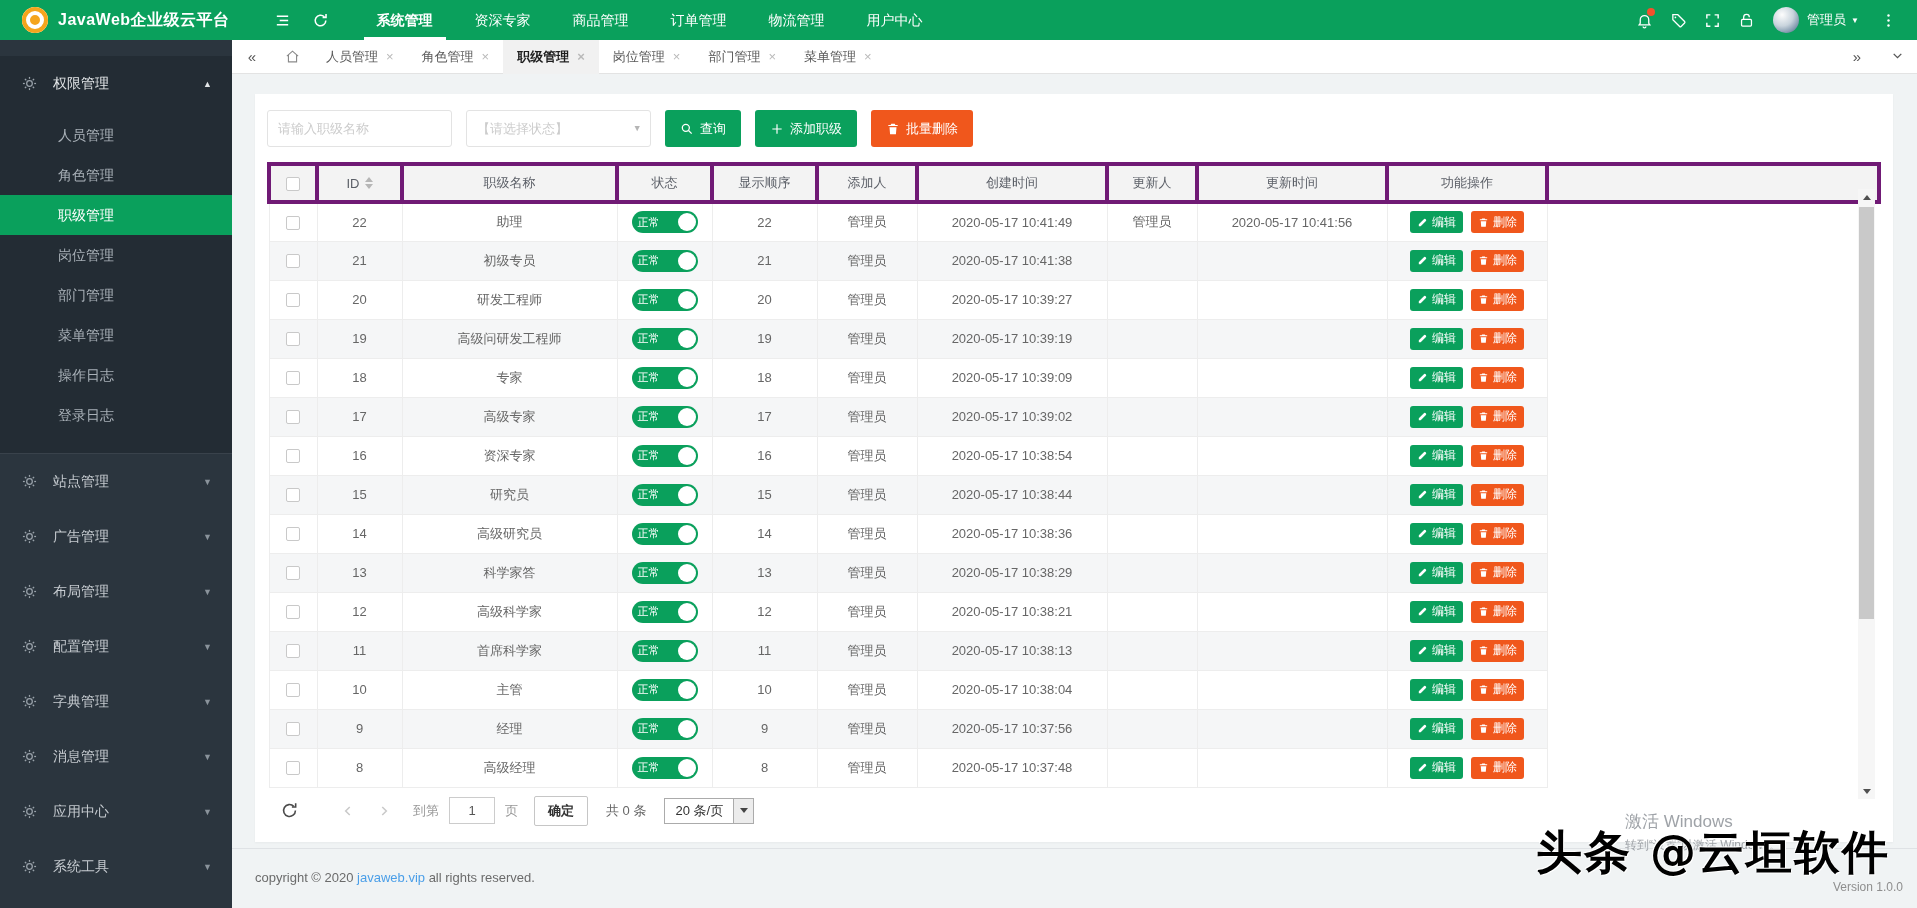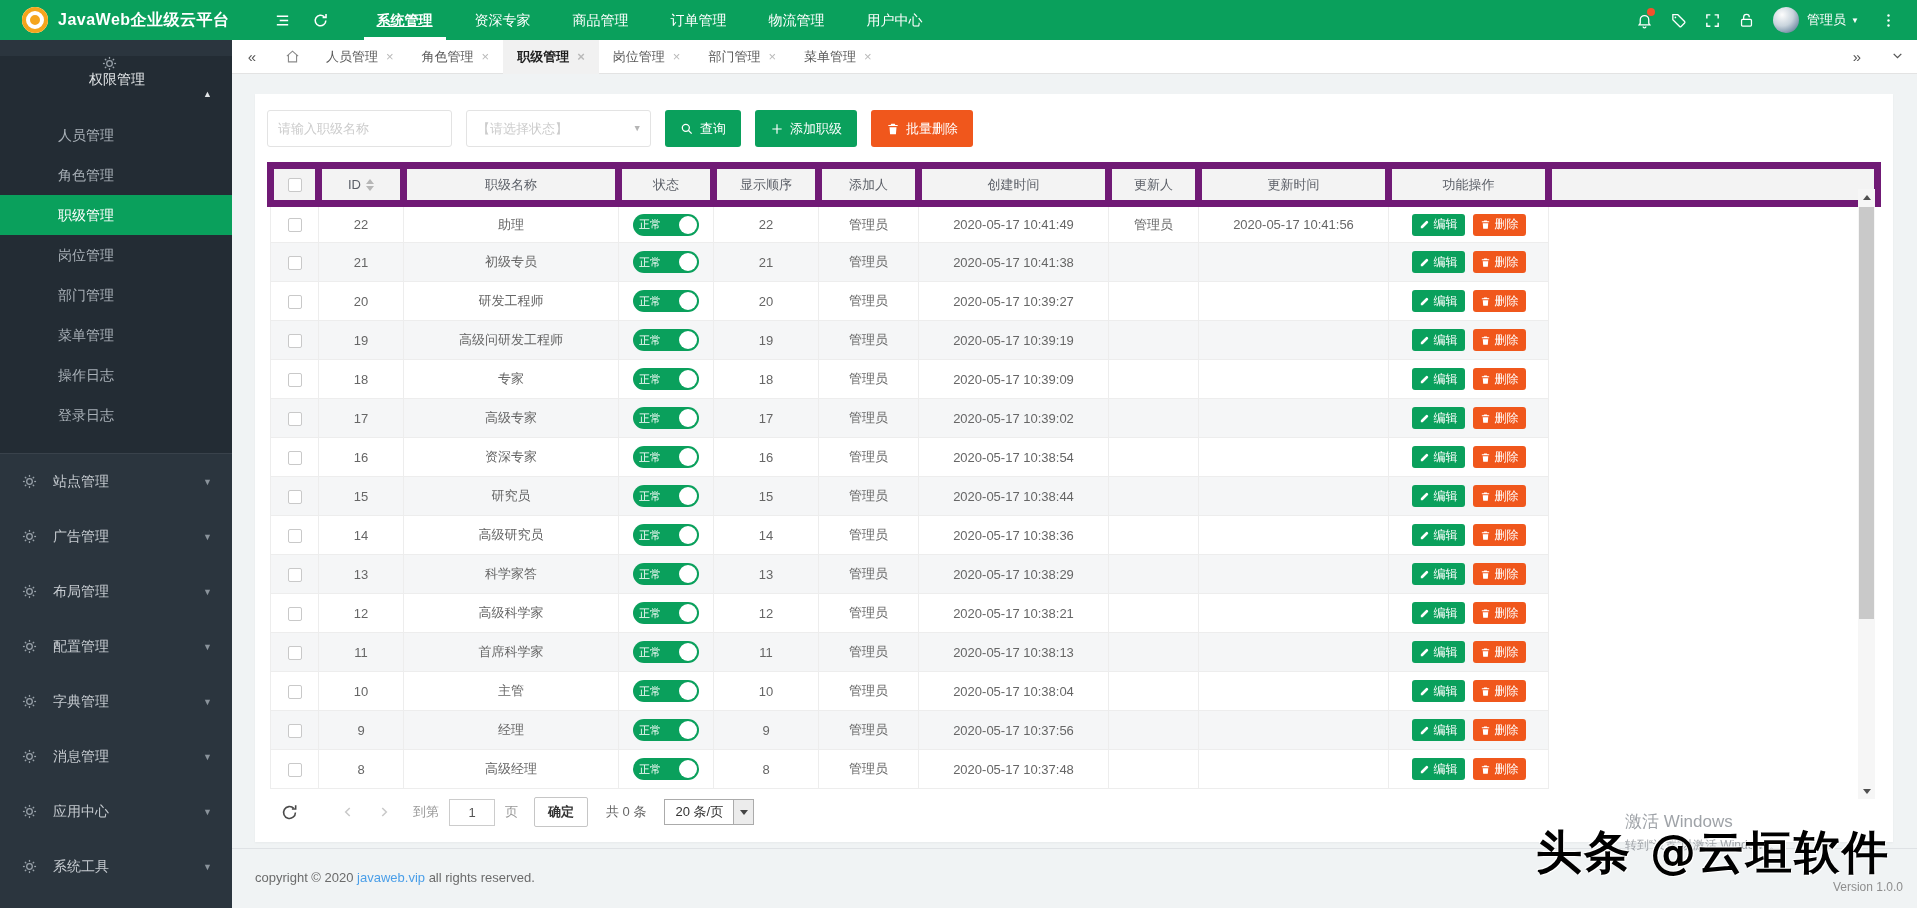--- a/index.html
+++ b/index.html
@@ -9,41 +9,41 @@
 
   
   .navbar { height:40px; background:var(--primary,#0aa05c); display:flex; align-items:center; color:#fff; }
   .logo { width:26px; height:26px; border-radius:50%; background:#f5a51d; margin:0 10px 0 22px;
     box-shadow:inset 0 0 0 4px #f5a51d, inset 0 0 0 8px #ffffff; }
   .brand { font-size:16px; font-weight:bold; letter-spacing:.5px; margin-right:34px; white-space:nowrap; }
   .nav-ic { width:38px; height:40px; display:flex; align-items:center; justify-content:center; cursor:pointer; }
   .nav-ic svg { width:17px; height:17px; }
   .nav-menu { display:flex; height:40px; margin-left:16px; }
   .nav-item { position:relative; height:40px; line-height:40px; padding:0 21px; font-size:14px; cursor:pointer; white-space:nowrap; }
-  .nav-item.active { font-weight:bold;text-decoration:underline; }
+  .nav-item.active { font-weight:bold; }
   .nav-item.active::after { content:""; position:absolute; left:8px; right:8px; bottom:0; height:3px; background:#fff; }
   .nav-right { margin-left:auto; display:flex; align-items:center; padding-right:12px; }
   .nav-right .nav-ic { width:34px; position:relative; }
   .badge-dot { position:absolute; top:8px; right:6px; width:8px; height:8px; border-radius:50%; background:#f3502c; }
   .avatar { width:26px; height:26px; border-radius:50%; margin:0 8px 0 10px;
     background:radial-gradient(circle at 35% 30%, #fdfdfd, #c9d4dd 45%, #7d95ab 75%, #4e6a85); }
   .user-name { font-size:13px; display:flex; align-items:center; gap:5px; cursor:pointer; white-space:nowrap; }
   .caret-dn { font-size:8px; }
   .kebab { margin-left:12px; }
 
   
   .layout { display:flex; height:868px; }
 
   
   .sidebar { width:232px; background:var(--sidebar-bg,#2b353e); color:#c6cbd0; flex-shrink:0; padding-top:16px; overflow:hidden; }
   .side-group-h { height:55px; display:flex; align-items:center; padding:0 20px 0 22px; font-size:14px; cursor:pointer; }
   .side-group-h svg { width:15px; height:15px; margin-right:16px; color:#9aa3ab; flex-shrink:0; }
   .t-caret { margin-left:auto; font-size:9px; color:#8a939b; }
   .side-group.expanded { background:#232c34; border-bottom:1px solid #39424b; }
-  .side-group.expanded .side-group-h { color:#e3e6e8;flex-direction:column; }
+  .side-group.expanded .side-group-h { color:#e3e6e8; }
   .side-group.expanded .t-caret { color:#e3e6e8; }
   .submenu { padding:4px 0 18px 0; }
   .side-item { height:40px; line-height:40px; padding-left:58px; font-size:14px; color:#a9b1b8; cursor:pointer; }
   .side-item.active { background:var(--primary,#0aa05c); color:#fff; }
 
   
   .main { flex:1; min-width:0; display:flex; flex-direction:column; background:#f0f3f4; }
   .tabbar { height:34px; background:#fff; border-bottom:1px solid #e3e3e3; display:flex; align-items:center; font-size:13px; color:#595959; }
   .tab-nav-btn { width:40px; text-align:center; font-size:15px; color:#555; cursor:pointer; }
   .tab-home { width:40px; display:flex; justify-content:center; align-items:center; cursor:pointer; }
@@ -66,21 +66,21 @@
   .tb-select .sel-caret { margin-left:auto; font-size:9px; color:#b5b5b5; }
   .btn { height:37px; border:none; border-radius:3px; color:#fff; font-size:13px; padding:0 15px;
     display:inline-flex; align-items:center; gap:6px; cursor:pointer; font-family:inherit; }
   .btn svg { width:14px; height:14px; }
   .btn.green { background:var(--primary,#0aa05c); }
   .btn.orange { background:var(--danger,#f0571c); }
 
   
   .table-wrap { position:relative; margin-top:15px; }
   table { width:100%; border-collapse:collapse; table-layout:fixed; }
-  th { height:38px; background:#f3f3f3; font-weight:normal; font-size:13px; color:#5a5e66; border:7px solid #701a75; }
+  th { height:38px; background:#f3f3f3; font-weight:normal; font-size:13px; color:#5a5e66; border:4px solid #701a75; }
   td { height:39px; text-align:center; font-size:13px; color:#666; border:1px solid #ededed; }
   tbody tr:nth-child(even) td { background:#f5f6f7; }
   td.filler, tbody tr:nth-child(even) td.filler { border:none; background:#fff; }
   th.filler { border-left:none; }
   .th-flex { display:inline-flex; align-items:center; gap:5px; }
   .sort { display:inline-flex; flex-direction:column; gap:2px; }
   .sort i { width:0; height:0; border-left:4px solid transparent; border-right:4px solid transparent; }
   .sort .up { border-bottom:5px solid #b6b6b6; }
   .sort .dn { border-top:5px solid #b6b6b6; }
   .cbx { display:inline-block; width:14px; height:14px; border:1px solid #c9c9c9; border-radius:2px; background:#fff; vertical-align:middle; cursor:pointer; }

